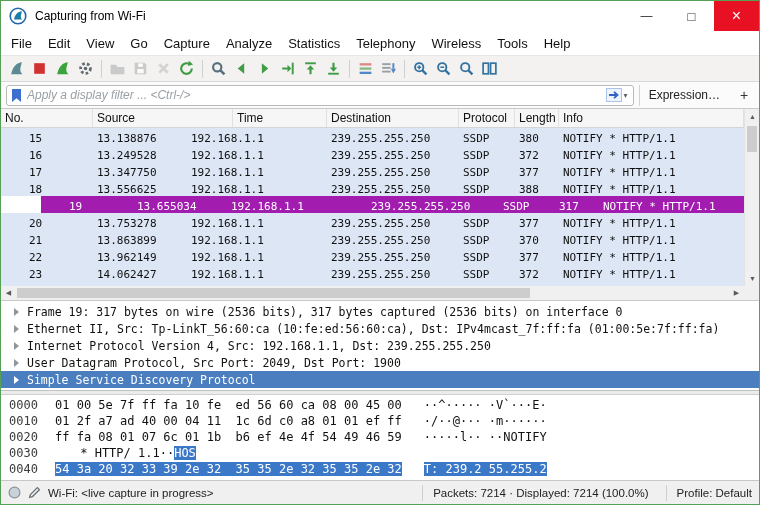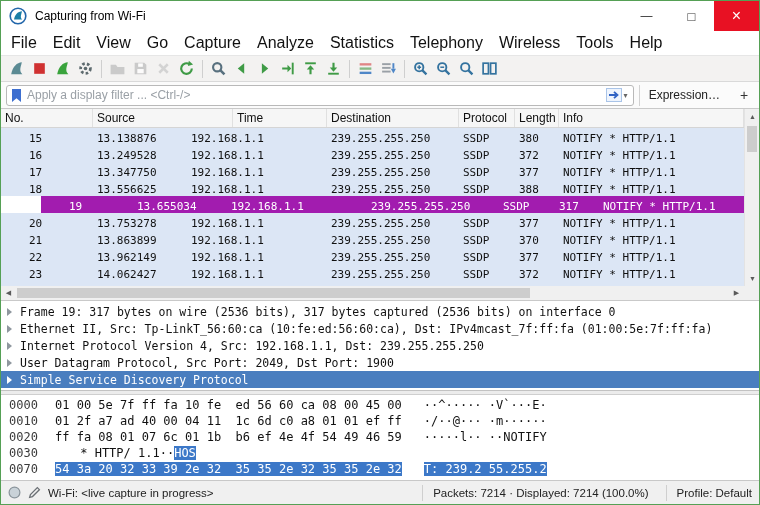--- a/index.html
+++ b/index.html
@@ -11,34 +11,34 @@
   .titlebar { height:30px; flex:none; display:flex; align-items:center; padding-left:8px; background:#fff; }
   .app-icon { width:18px; height:18px; flex:none; display:flex; }
   .title { margin-left:8px; font-size:12px; color:#000; flex:1; white-space:nowrap; }
   .win-btns { display:flex; height:100%; }
   .win-btn { width:45px; height:100%; display:flex; align-items:center; justify-content:center; font-size:12px; color:#333; cursor:default; }
   .win-btn.max { font-size:13px; }
   .win-btn.close { background:#e81123; color:#fff; font-size:16px; }
 
   
   .menubar { height:24px; flex:none; display:flex; align-items:center; background:#fff; padding-left:2px; }
-  .menu-item { padding:3px 8px; font-size:16px; color:#111; white-space:nowrap; }
+  .menu-item { padding:3px 8px; font-size:13px; color:#111; white-space:nowrap; }
 
   
   .toolbar { height:27px; flex:none; display:flex; align-items:center; background:#f3f2f1; border-top:1px solid #e6e6e6; border-bottom:1px solid #d9d9d9; padding:0 4px; }
   .tb-btn { width:23px; height:23px; display:flex; align-items:center; justify-content:center; border-radius:2px; }
   .tb-btn.dis { opacity:.75; }
   .tb-ic { display:flex; }
   .tb-sep { width:1px; height:18px; background:#cfcfcf; margin:0 4px; }
 
   
   .filterbar { height:27px; flex:none; display:flex; align-items:center; background:#fbfbfb; border-bottom:1px solid #c9c9c9; padding:0 5px; gap:5px; }
   .filter-wrap { flex:1; display:flex; align-items:center; height:21px; border:1px solid #b9b9b9; border-radius:3px; background:#fff; padding:0 3px; gap:4px; }
   .bookmark-icon { display:flex; flex:none; }
-  .filter-input { flex:1; border:none; outline:none; font-family:"Liberation Sans",sans-serif; font-size:12px; color:#b91c1c; background:transparent; }
+  .filter-input { flex:1; border:none; outline:none; font-family:"Liberation Sans",sans-serif; font-size:12px; color:#b91c1c; background:transparent;font-style:italic; }
   .filter-input::placeholder { color:#9aa0a6; }
   .apply-box { display:flex; align-items:center; gap:2px; flex:none; padding-right:2px; }
   .caret { font-size:8px; color:#666; }
   .expr { font-size:12px; color:#222; padding:0 9px; border-left:1px solid #d2d2d2; height:21px; display:flex; align-items:center; white-space:nowrap; }
   .addbtn { width:20px; height:21px; display:flex; align-items:center; justify-content:center; font-size:14px; color:#333; }
 
   
   .packet-pane { height:177px; flex:none; display:flex; background:#fff; }
   .pl-main { flex:1; display:flex; flex-direction:column; overflow:hidden; }
   .pl-header { height:19px; flex:none; display:flex; background:#f6f6f6; border-bottom:1px solid #d5d5d5; font-size:12px; }
@@ -61,21 +61,21 @@
   .sb-btn { height:15px; width:15px; flex:none; display:flex; align-items:center; justify-content:center; font-size:7px; color:#5a5a5a; }
   .sb-track { flex:1; position:relative; }
   .sb-thumb { position:absolute; top:2px; left:2px; right:2px; height:26px; background:#cdcdcd; }
   .hscroll { height:15px; flex:none; background:#f0f0f0; border-bottom:1px solid #c9c9c9; display:flex; align-items:center; }
   .h-track { flex:1; position:relative; height:100%; }
   .h-thumb { position:absolute; top:2px; bottom:2px; left:1px; width:72%; background:#cdcdcd; }
   .h-corner { width:15px; height:100%; flex:none; background:#f0f0f0; }
 
   
   .details { height:90px; flex:none; background:#fff; border-bottom:1px solid #c2c2c2; font-family:"DejaVu Sans Mono",monospace; font-size:11.5px; overflow:hidden; padding-top:2px; }
-  .drow { height:17px; display:flex; align-items:center; padding-left:6px; white-space:nowrap; color:#111; }
+  .drow { height:17px; display:flex; align-items:center; padding-left:13px; white-space:nowrap; color:#111; }
   .twisty { width:0; height:0; border-left:5px solid #8f979e; border-top:4px solid transparent; border-bottom:4px solid transparent; margin-right:8px; flex:none; }
   .drow.sel { background:#4a7ebf; color:#fff; }
   .drow.sel .twisty { border-left-color:#fff; }
 
   .splitter { height:4px; flex:none; background:#ececec; border-bottom:1px solid #cfcfcf; }
 
   
   .hexpane { height:85px; flex:none; background:#fff; font-family:"DejaVu Sans Mono",monospace; font-size:12px; padding:3px 0 0 8px; overflow:hidden; }
   .hrow { height:16px; display:flex; white-space:pre; color:#111; }
   .off { width:42px; flex:none; color:#3b3b3b; }
@@ -456,21 +456,21 @@
       </div>
     </div>
 
   <div class="splitter"></div>
 
   <div class="hexpane" id="hexpane">
       <div class="hrow"><span class="off">0000</span><span class="hx"><span>01 00 5e 7f ff fa 10 fe  ed 56 60 ca 08 00 45 00</span></span><span class="asc"><span>··^····· ·V`···E·</span></span></div>
       <div class="hrow"><span class="off">0010</span><span class="hx"><span>01 2f a7 ad 40 00 04 11  1c 6d c0 a8 01 01 ef ff</span></span><span class="asc"><span>·/··@··· ·m······</span></span></div>
       <div class="hrow"><span class="off">0020</span><span class="hx"><span>ff fa 08 01 07 6c 01 1b  b6 ef 4e 4f 54 49 46 59</span></span><span class="asc"><span>·····l·· ··NOTIFY</span></span></div>
       <div class="hrow"><span class="off">0030</span><span class="asc"><span> * HTTP/ 1.1··</span><span class="hl">HOS</span></span></div>
-      <div class="hrow"><span class="off">0070</span><span class="hx"><span class="hl">54 3a 20 32 33 39 2e 32  35 35 2e 32 35 35 2e 32</span></span><span class="asc"><span class="hl">T: 239.2 55.255.2</span></span></div>
+      <div class="hrow"><span class="off">0040</span><span class="hx"><span class="hl">54 3a 20 32 33 39 2e 32  35 35 2e 32 35 35 2e 32</span></span><span class="asc"><span class="hl">T: 239.2 55.255.2</span></span></div>
     </div>
 
   <div class="statusbar">
     <span class="sb-icon">
       <svg width="13" height="13" viewBox="0 0 13 13">
           <circle cx="6.5" cy="6.5" r="5.4" fill="#c9d2d8" stroke="#8a949b" stroke-width="1.2"></circle>
         </svg>
     </span>
     <span class="sb-icon">
       <svg width="13" height="13" viewBox="0 0 16 16">

